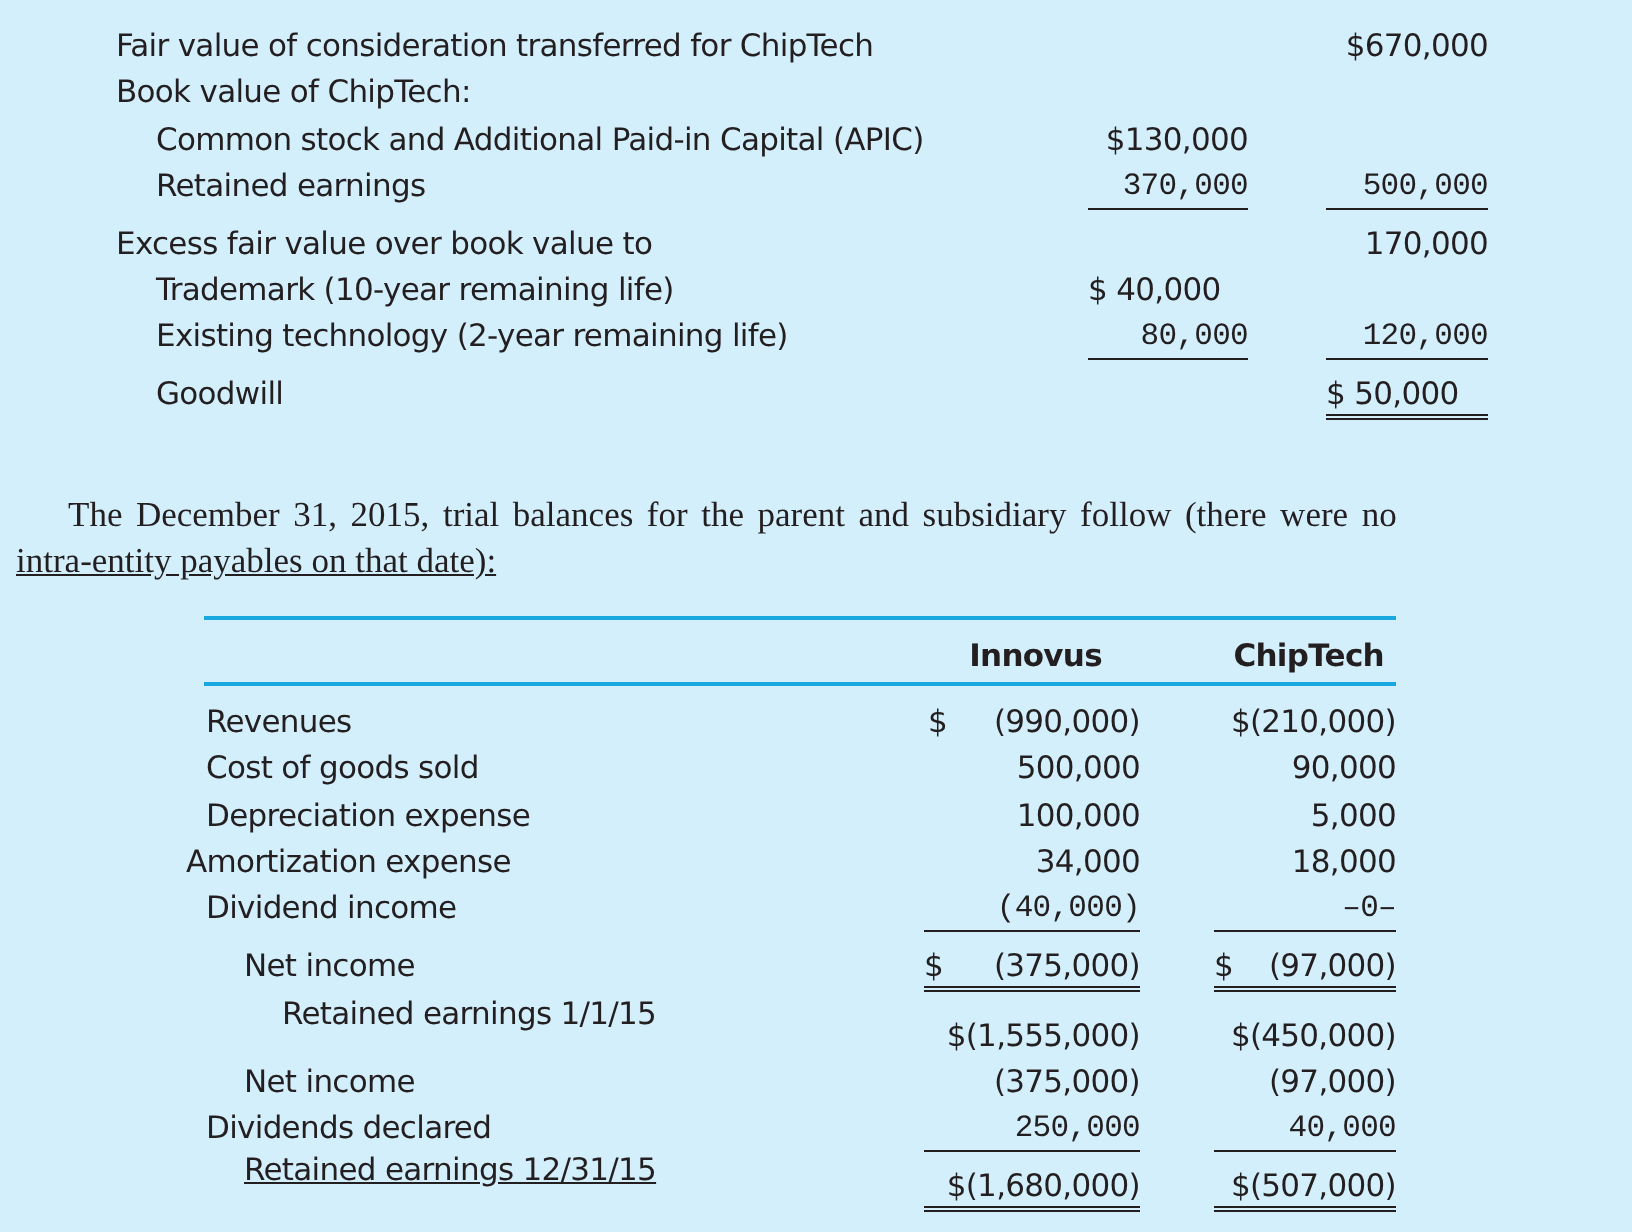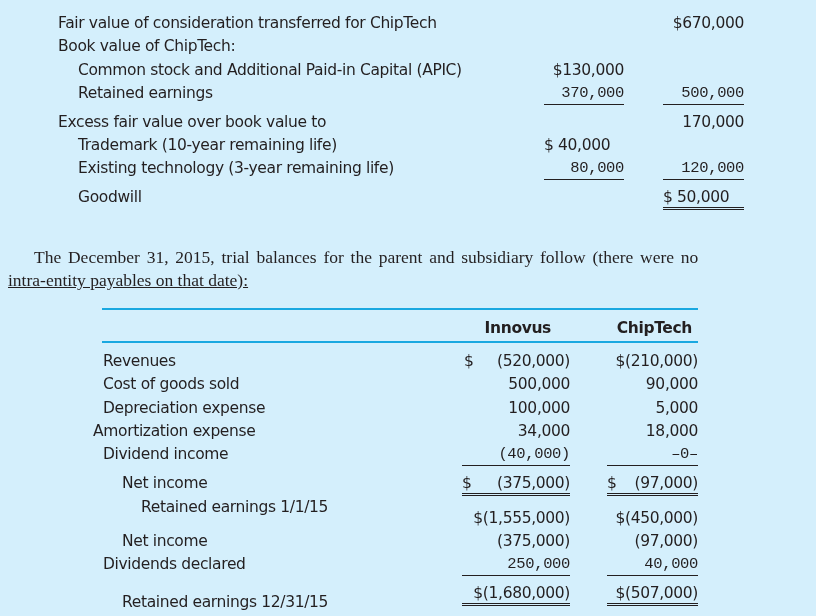--- a/index.html
+++ b/index.html
@@ -34,21 +34,21 @@
 <body>
 
 <div>
 
   <div class="abs sans" style="left:58px; top:13px;">Fair value of consideration transferred for ChipTech</div>
   <div class="abs sans" style="left:58px; top:36px;">Book value of ChipTech:</div>
   <div class="abs sans" style="left:78px; top:60px;">Common stock and Additional Paid-in Capital (APIC)</div>
   <div class="abs sans" style="left:78px; top:83px;">Retained earnings</div>
   <div class="abs sans" style="left:58px; top:112px;">Excess fair value over book value to</div>
   <div class="abs sans" style="left:78px; top:135px;">Trademark (10-year remaining life)</div>
-  <div class="abs sans" style="left:78px; top:158px;">Existing technology (3-year remaining life)</div>
+  <div class="abs sans" style="left:78px; top:158px;">Existing technology (2-year remaining life)</div>
   <div class="abs sans" style="left:78px; top:187px;">Goodwill</div>
 
   <div class="abs sans r" style="left:640px; width:104px; top:13px;">$670,000</div>
   <div class="abs sans r ul" style="left:663px; width:81px; top:83px; height:21px;">500,000</div>
   <div class="abs sans r" style="left:640px; width:104px; top:112px;">170,000</div>
   <div class="abs sans r ul" style="left:663px; width:81px; top:158px; height:21px;">120,000</div>
   <div class="abs sans dul" style="left:663px; width:81px; top:187px; height:20px;">
     <span class="dollar-split" style="white-space:pre;">$ 50,000</span>
   </div>
 
@@ -71,26 +71,26 @@
 
   <div class="abs sans" style="left:103px; top:351px;">Revenues</div>
   <div class="abs sans" style="left:103px; top:374px;">Cost of goods sold</div>
   <div class="abs sans" style="left:103px; top:398px;">Depreciation expense</div>
   <div class="abs sans" style="left:93px; top:421px;">Amortization expense</div>
   <div class="abs sans" style="left:103px; top:444px;">Dividend income</div>
   <div class="abs sans" style="left:122px; top:473px;">Net income</div>
   <div class="abs sans" style="left:103px; top:497px;margin-left:38px;">Retained earnings 1/1/15</div>
   <div class="abs sans" style="left:122px; top:531px;">Net income</div>
   <div class="abs sans" style="left:103px; top:554px;">Dividends declared</div>
-  <div class="abs sans" style="left:122px; top:592px;">Retained earnings 12/31/15</div>
+  <div class="abs sans" style="left:122px; top:575px;text-decoration:underline;">Retained earnings 12/31/15</div>
 
   <div class="abs sans" style="left:464px; width:106px; top:351px;">
     <span class="dollar-split">
       <span>$</span>
-      <span>(520,000)</span>
+      <span>(990,000)</span>
     </span>
   </div>
   <div class="abs sans r" style="left:464px; width:106px; top:374px;">500,000</div>
   <div class="abs sans r" style="left:464px; width:106px; top:398px;">100,000</div>
   <div class="abs sans r" style="left:464px; width:106px; top:421px;">34,000</div>
   <div class="abs sans r ul" style="left:462px; width:108px; top:444px; height:21px;">(40,000)</div>
   <div class="abs sans dul" style="left:462px; width:108px; top:473px; height:20px;">
     <span class="dollar-split">
       <span>$</span>
       <span>(375,000)</span>

